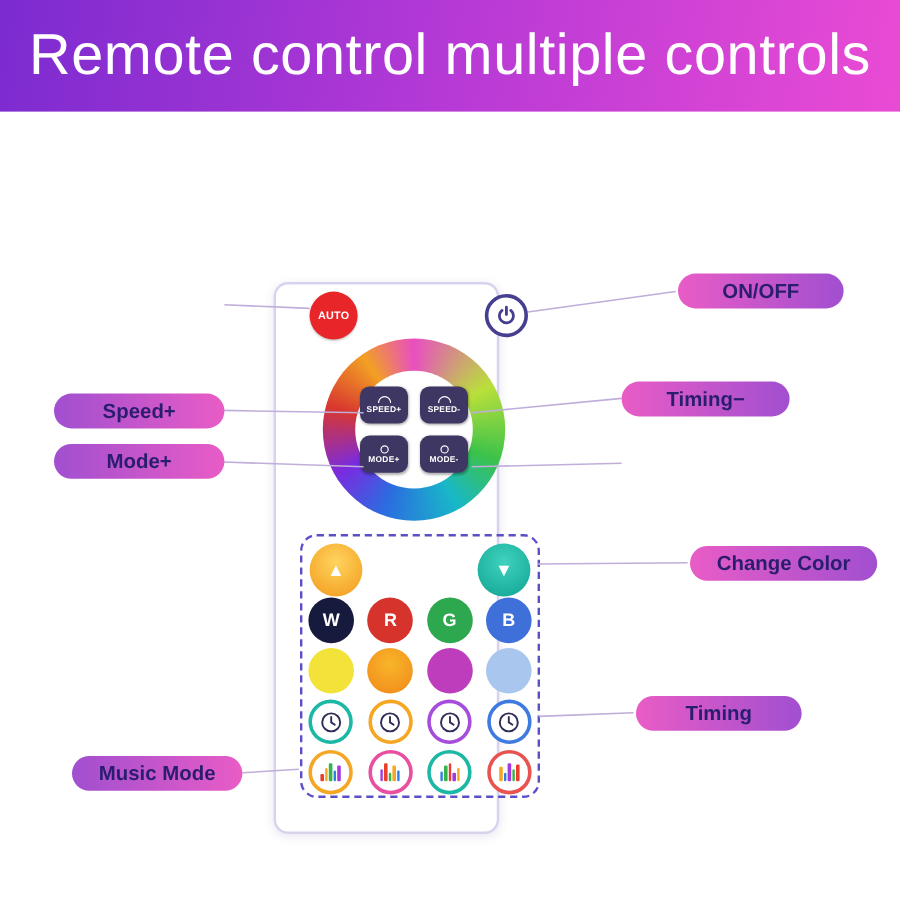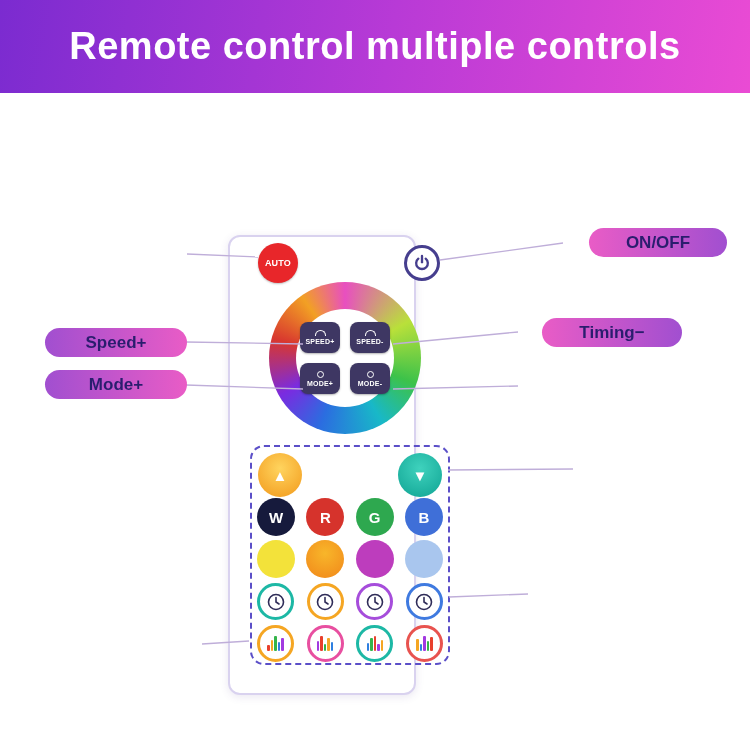--- a/index.html
+++ b/index.html
@@ -3,21 +3,21 @@
 <meta charset="utf-8">
 <style>
   * { margin:0; padding:0; box-sizing:border-box; }
   body { font-family:"Liberation Sans", sans-serif; background:#fff; }
   .canvas { position:relative; width:750px; height:750px; background:#fff; overflow:hidden; }
 
   
   .banner { position:absolute; left:0; top:0; width:750px; height:93px;
     background:linear-gradient(100deg,#7b2bd0 0%,#b83ad6 52%,#ea4bd4 100%);
     display:flex; align-items:center; justify-content:center; }
-  .banner h1 { color:#fff; font-size:38px; font-weight:bold; letter-spacing:.5px; }
+  .banner h1 { color:#fff; font-size:48px; font-weight:normal; letter-spacing:.5px; }
 
   
   .remote { position:absolute; left:228px; top:235px; width:188px; height:460px;
     background:#fff; border:2px solid #d9d2ef; border-radius:12px;
     box-shadow:0 2px 8px rgba(80,60,140,.12); }
 
   .btn-auto { position:absolute; left:28px; top:6px; width:40px; height:40px; border-radius:50%;
     background:#e8262a; color:#fff; font-size:9px; font-weight:bold;
     display:flex; align-items:center; justify-content:center; letter-spacing:.2px;
     box-shadow:0 1px 2px rgba(0,0,0,.25); }
@@ -71,21 +71,21 @@
   .m1 { border-color:#f5a623; } .m2 { border-color:#e84fa0; }
   .m3 { border-color:#1db8a5; } .m4 { border-color:#e8534f; }
 
   .eq { display:flex; align-items:flex-end; gap:1px; height:16px; }
   .eq i { display:block; width:2.5px; border-radius:1px; }
 
   
   .pill { position:absolute; height:29px; border-radius:15px; display:flex; align-items:center;
     justify-content:center; font-size:17px; font-weight:bold; color:#2a1d6e; }
   .pill-left  { background:linear-gradient(90deg,#a14fd0,#e95cc6); }
-  .pill-right { background:linear-gradient(90deg,#e95cc6,#a14fd0);margin-left:24px; }
+  .pill-right { background:linear-gradient(90deg,#e95cc6,#a14fd0); }
 
   .lines { position:absolute; left:0; top:0; pointer-events:none; }
 </style>
 </head>
 <body>
 
 <div class="canvas">
 
   <header class="banner">
     <h1>Remote control multiple controls</h1>
@@ -229,14 +229,17 @@
     <line x1="518" y1="386" x2="393" y2="389" stroke="#bfaed9" stroke-width="1.3"></line>
     <line x1="573" y1="469" x2="448" y2="470" stroke="#bfaed9" stroke-width="1.3"></line>
     <line x1="528" y1="594" x2="449" y2="597" stroke="#bfaed9" stroke-width="1.3"></line>
     <line x1="202" y1="644" x2="249" y2="641" stroke="#bfaed9" stroke-width="1.3"></line>
   </svg>
 
   <div class="pill pill-right" style="left:565px; top:228px; width:138px">ON/OFF</div>
   <div class="pill pill-left" style="left:45px;  top:328px; width:142px">Speed+</div>
   <div class="pill pill-right" style="left:518px; top:318px; width:140px">Timing−</div>
   <div class="pill pill-left" style="left:45px;  top:370px; width:142px">Mode+</div>
+  <div class="pill pill-right" style="left:575px; top:455px; width:156px">Change Color</div>
+  <div class="pill pill-right" style="left:530px; top:580px; width:138px">Timing</div>
+  <div class="pill pill-left" style="left:60px;  top:630px; width:142px">Music Mode</div>
 
 </div>
 
 </body></html>

